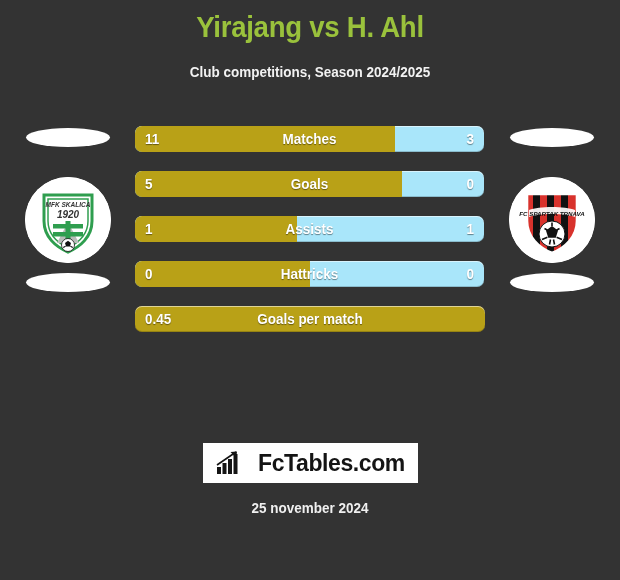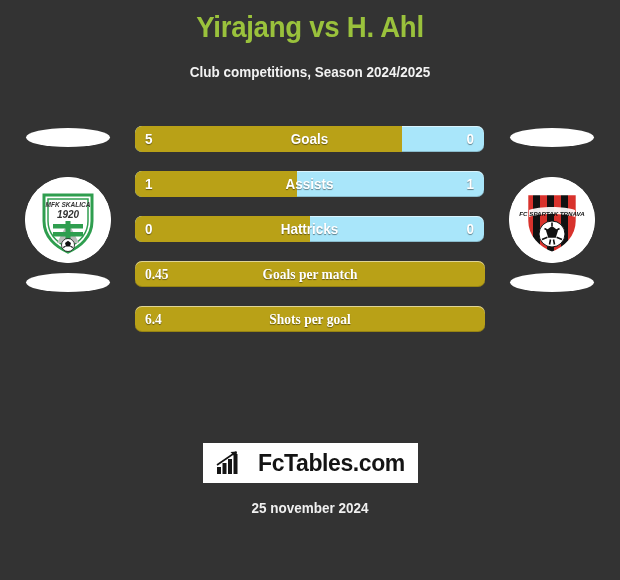--- a/index.html
+++ b/index.html
@@ -110,21 +110,21 @@
                 inset 0 -1px 0 rgba(0,0,0,0.18);
   }
   .bar-fill {
     position: absolute;
     left: 0;
     top: 0;
     bottom: 0;
     background: #b9a117;
   }
   .bar-row.solo .bar-track { background: #b9a117; }
-  .bar-row.solo { width: 350px; font-family: Liberation Serif, serif; }
+  .bar-row.solo { width: 350px; }
 
   .bar-home, .bar-away, .bar-label {
     position: absolute;
     top: 0;
     height: 26px;
     line-height: 27px;
     color: #ffffff;
     font-weight: bold;
     font-size: 14.5px;
     text-shadow: 0 1px 1px rgba(0,0,0,0.45);
@@ -230,20 +230,28 @@
         <circle cx="43" cy="57" r="13" fill="#ffffff" stroke="#111" stroke-width="1"></circle>
         <path d="M43 49 L49 53.5 L46.8 60.8 H39.2 L37 53.5 Z" fill="#111"></path>
         <path d="M33 62.5 L38.4 60.2 M53 62.5 L47.6 60.2 M43 45.6 L43 49 M35.5 51.5 L38.6 53.2 M50.5 51.5 L47.4 53.2 M40.5 67.5 L41.5 62.5 M45.5 67.5 L44.5 62.5" stroke="#111" stroke-width="1.6"></path>
       </svg>
     </div>
     <div class="logo-ellipse-bottom"></div>
   </div>
 
   <div class="bars">
 
+    <div class="bar-row">
+      <div class="bar-track">
+        <div class="bar-fill" style="width:74.5%"></div>
+      </div>
+      <div class="bar-home">11</div>
+      <div class="bar-label">Matches</div>
+      <div class="bar-away">3</div>
+    </div>
 
     <div class="bar-row">
       <div class="bar-track">
         <div class="bar-fill" style="width:76.5%"></div>
       </div>
       <div class="bar-home">5</div>
       <div class="bar-label">Goals</div>
       <div class="bar-away">0</div>
     </div>
 
@@ -264,25 +272,20 @@
       <div class="bar-label">Hattricks</div>
       <div class="bar-away">0</div>
     </div>
 
     <div class="bar-row solo">
       <div class="bar-track"></div>
       <div class="bar-home">0.45</div>
       <div class="bar-label">Goals per match</div>
     </div>
 
-    <div class="bar-row solo">
-      <div class="bar-track"></div>
-      <div class="bar-home">6.4</div>
-      <div class="bar-label">Shots per goal</div>
-    </div>
 
 
   </div>
 
   <div class="fct-logo">
     <svg class="fct-icon" width="26" height="24" viewBox="0 0 26 24">
       <rect x="1" y="16" width="4" height="7" fill="#141414"></rect>
       <rect x="6.5" y="12" width="4" height="11" fill="#141414"></rect>
       <rect x="12" y="8" width="4" height="15" fill="#141414"></rect>
       <rect x="17.5" y="3" width="4" height="20" fill="#141414"></rect>

